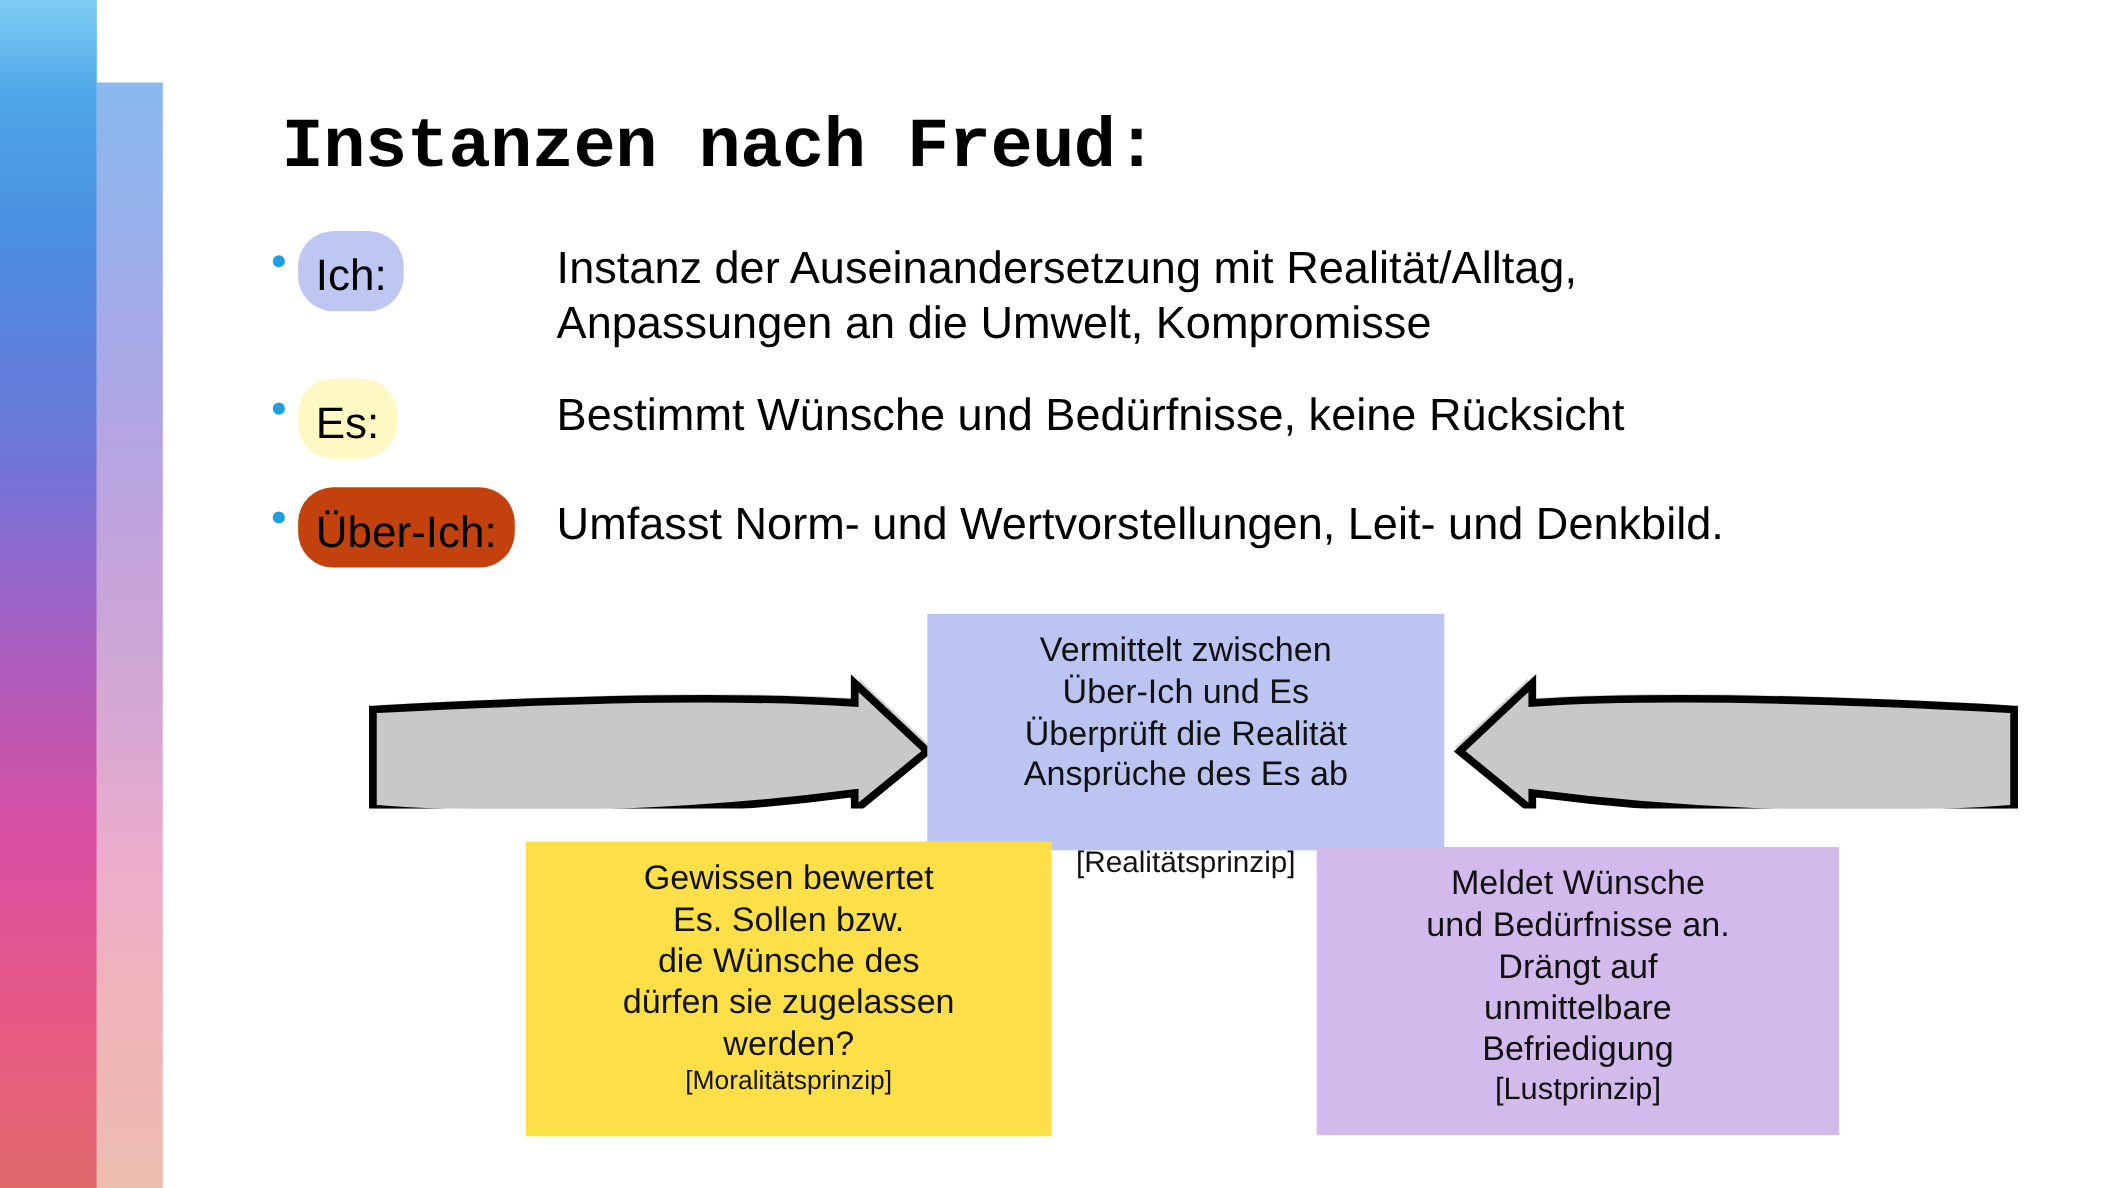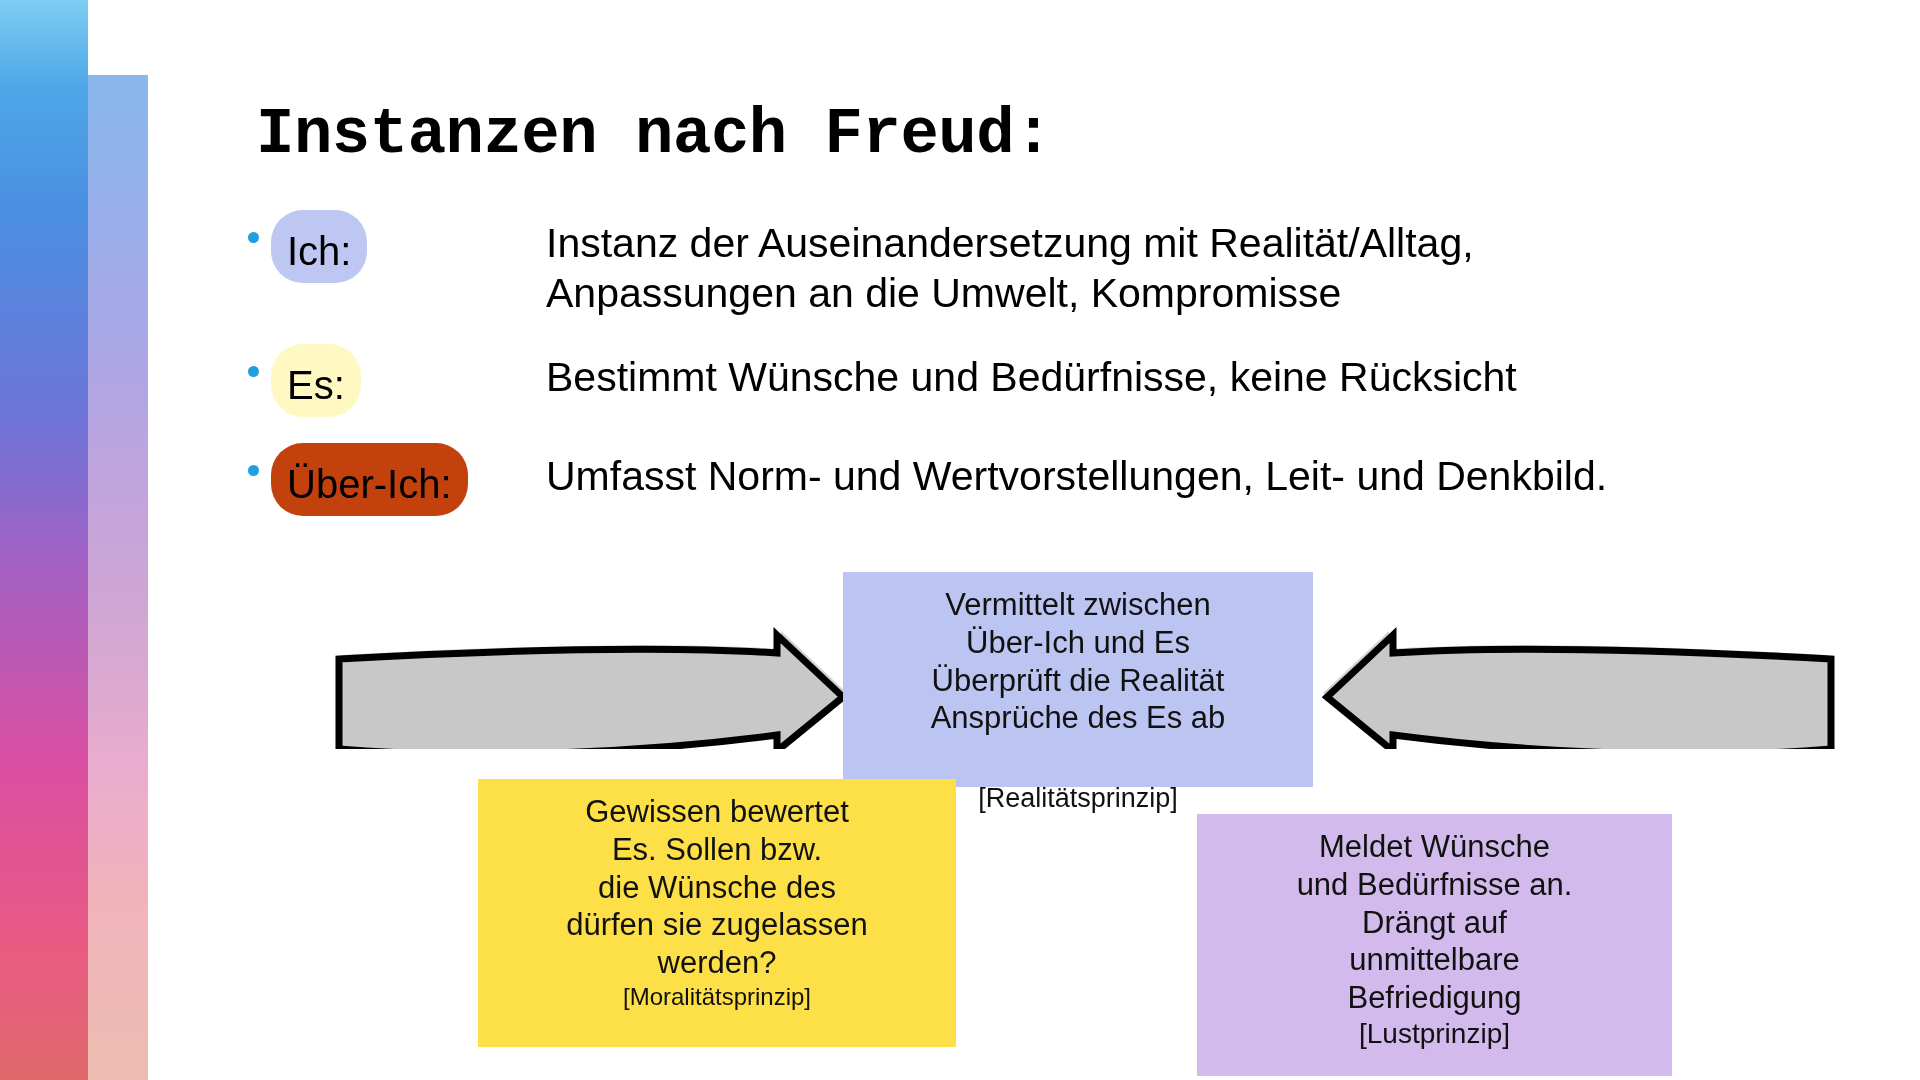--- a/index.html
+++ b/index.html
@@ -107,26 +107,26 @@
   .pill-ueber  { background: #c2410c; }
 
   .bullet-desc {
     flex: 1 1 auto;
     font-size: 41px;
     line-height: 1.22;
     padding-top: 8px;
     font-family: "Liberation Sans Narrow", "Liberation Sans", sans-serif;
     font-stretch: condensed;
   }
-  .bullet-desc div { white-space: nowrap; margin-left: 40px; }
+  .bullet-desc div { white-space: nowrap; }
 
   
   #diagram {
     position: absolute;
-    left: 0; top: 14px;
+    left: 0; top: 0;
     width: 1920px; height: 804px;
     pointer-events: none;
   }
   #diagram > * { pointer-events: auto; }
 
   .box {
     position: absolute;
     box-sizing: border-box;
     text-align: center;
     font-size: 31px;
@@ -170,21 +170,20 @@
   #box-ueberich .principle { font-size: 24px; }
 
   #box-es {
     left: 1197px;
     top: 770px;
     width: 475px;
     height: 262px;
     background: #d2bbec;
     padding-top: 14px;
     z-index: 5;
-    margin-top: 30px;
   }
   #box-es .principle { font-size: 28px; }
 
   #arrow-left-svg {
     position: absolute;
     left: 325px;
     top: 595px;
     width: 530px;
     height: 140px;
     z-index: 2;

